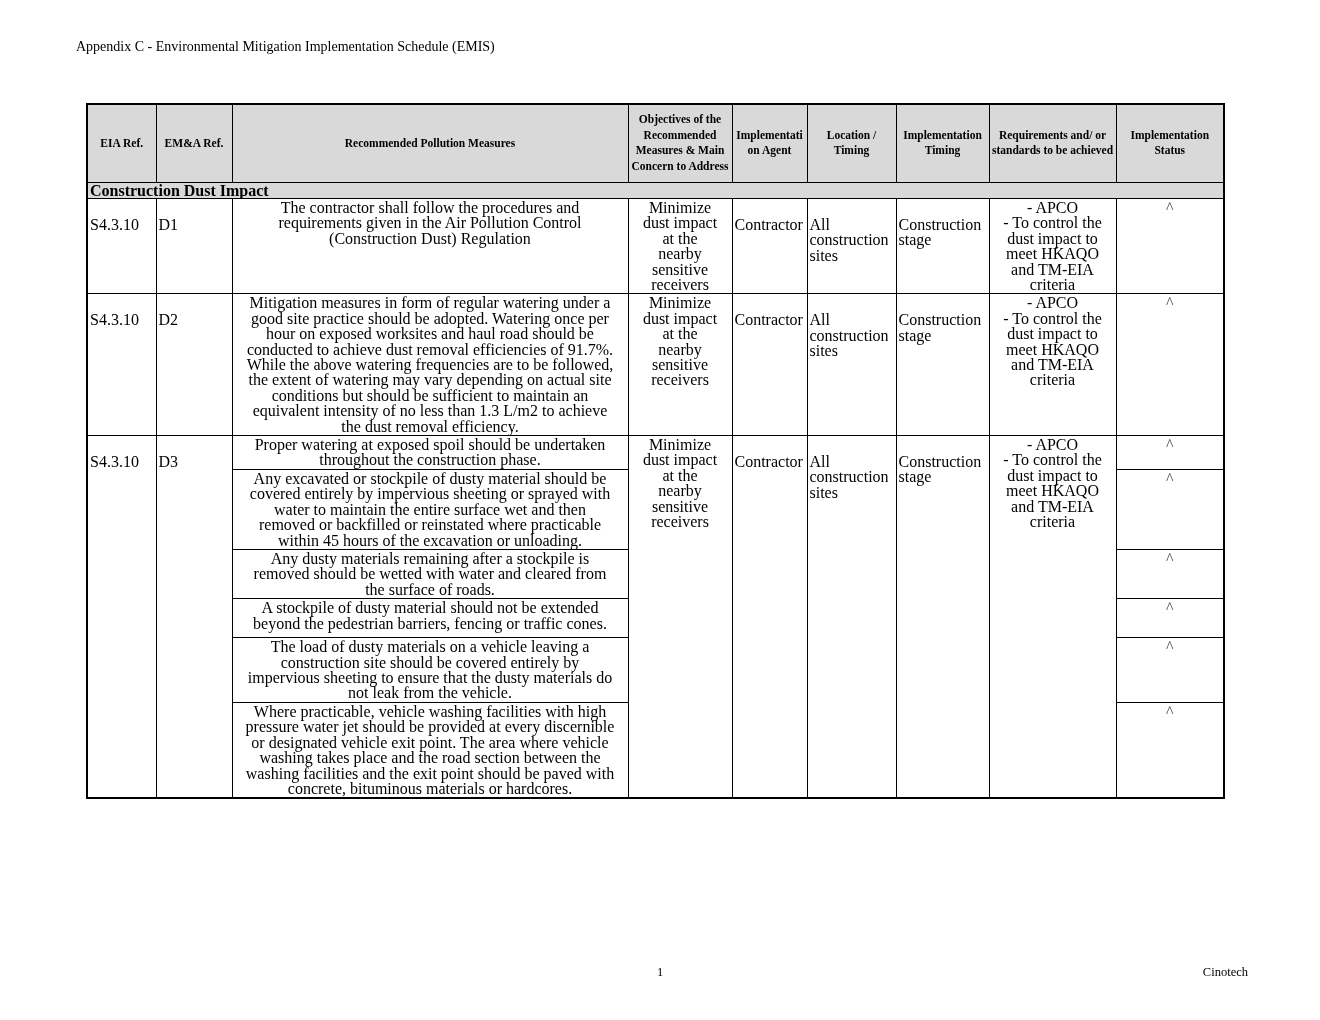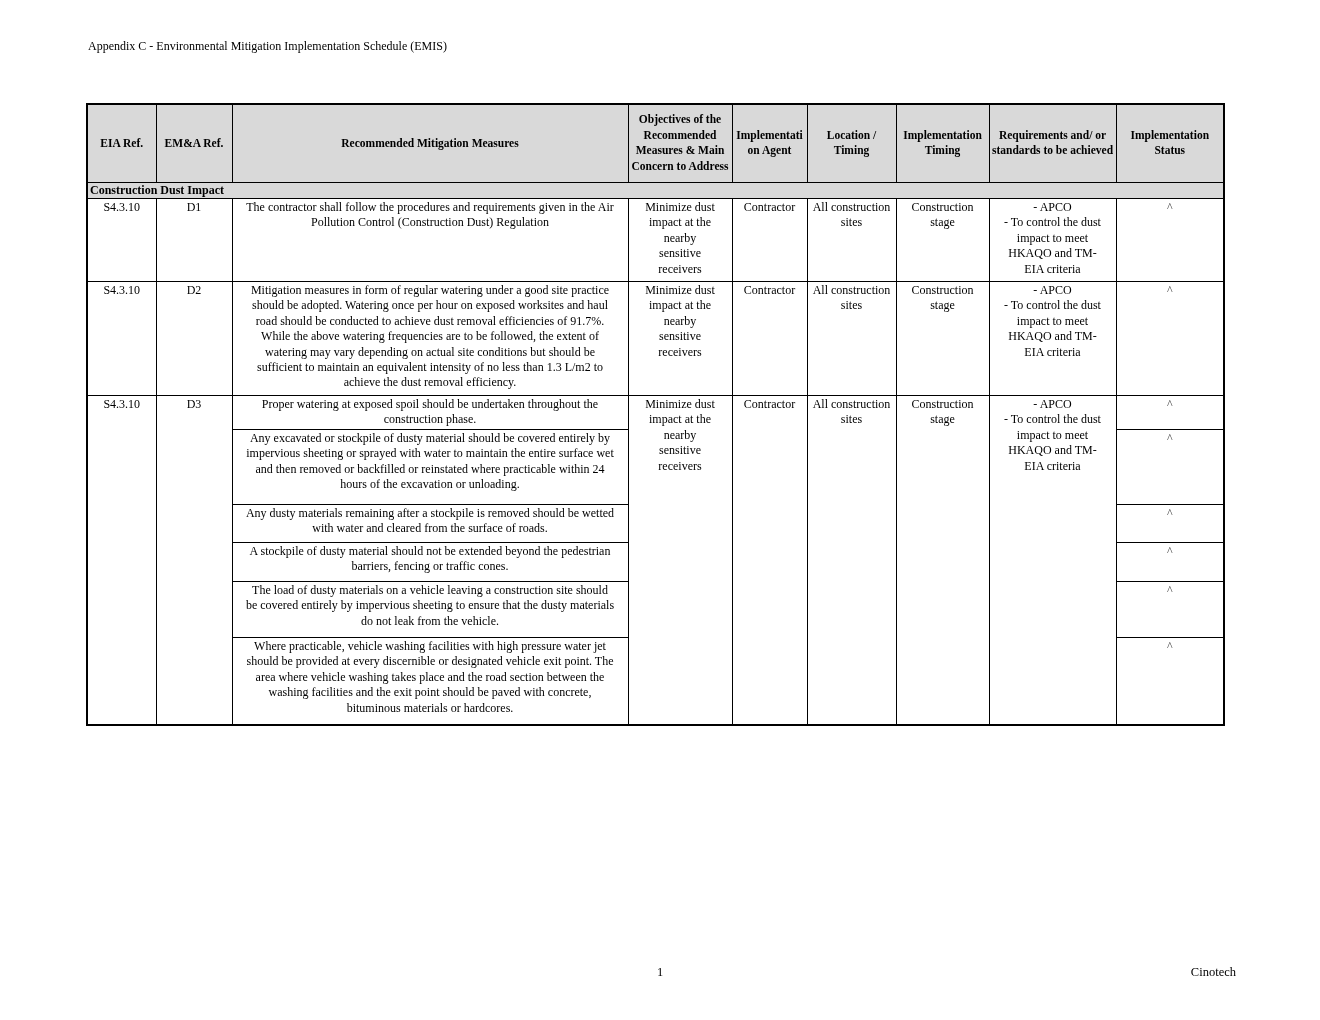--- a/index.html
+++ b/index.html
@@ -6,35 +6,35 @@
   html, body {
     width: 1320px; height: 1020px;
     background: #ffffff;
     font-family: "Liberation Serif", "DejaVu Serif", serif;
     color: #000000;
     overflow: hidden;
     position: relative;
   }
   .doc-title {
     position: absolute;
-    left: 88px; top: 39px;
-    font-size: 12px;
+    left: 76px; top: 39px;
+    font-size: 14px;
   }
   table.emis {
     position: absolute;
     left: 86px; top: 103px;
     width: 1137px;
     border-collapse: collapse;
     table-layout: fixed;
     border: 2px solid #000000;
   }
   table.emis th, table.emis td {
     border: 1px solid #000000;
     vertical-align: top;
-    font-size: 12px;
+    font-size: 16px;
     line-height: 15.4px;
     overflow: hidden;
   }
   table.emis th {
     background: #d9d9d9;
     font-weight: bold;
     font-size: 11.5px;
     line-height: 15.5px;
     text-align: center;
     vertical-align: middle;
@@ -42,21 +42,21 @@
     padding: 1px;
     margin-left: 36px;
   }
   td.section-cell {
     background: #d9d9d9;
     font-weight: bold;
     text-align: left;
     padding: 0 2px;
     line-height: 13px;
   }
-  td.cc { text-align: center; padding: 1px 2px; }
+  td.cc { text-align: left; padding: 18px 2px; }
   td.lc { text-align: center;   padding: 1px 13px; }
   td.pre { white-space: pre-line; margin-left: 23px; }
   td.status-cell {
     text-align: center;
     padding-top: 1px;
     font-size: 11px;
     line-height: 12px;
     color: #444444;
   }
   .footer {
@@ -65,21 +65,21 @@
     width: 100%;
     font-size: 12.5px;
   }
   .footer .pagenum {
     position: absolute;
     left: 0; width: 1320px;
     text-align: center;
   }
   .footer .company {
     position: absolute;
-    right: 84px;
+    right: 72px;
   }
 </style>
 </head>
 <body>
 
 <div class="doc-title">Appendix C - Environmental Mitigation Implementation Schedule (EMIS)</div>
 
 <table class="emis">
   <colgroup>
     <col style="width:69px">
@@ -89,21 +89,21 @@
       <col style="width:75px">
       <col style="width:89px">
     <col style="width:93px">
       <col style="width:127px">
       <col style="width:108px">
   </colgroup>
   <thead>
     <tr style="height:78px">
       <th>EIA Ref.</th>
       <th>EM&amp;A Ref.</th>
-      <th>Recommended Mitigation Measures</th>
+      <th>Recommended Pollution Measures</th>
       <th>Objectives of the Recommended Measures &amp; Main Concern to Address</th>
       <th>Implementati
 on Agent</th>
       <th>Location /
 Timing</th>
       <th>Implementation Timing</th>
       <th>Requirements and/ or standards to be achieved</th>
       <th>Implementation Status</th>
     </tr>
   </thead>
@@ -144,21 +144,21 @@
       <td class="lc">Proper watering at exposed spoil should be undertaken throughout the construction phase.</td>
       <td class="lc" rowspan="6">Minimize dust impact at the nearby sensitive receivers</td>
       <td class="cc" rowspan="6">Contractor</td>
       <td class="cc" rowspan="6">All construction sites</td>
       <td class="cc" rowspan="6">Construction stage</td>
       <td class="lc pre" rowspan="6">- APCO
 - To control the dust impact to meet HKAQO and TM-EIA criteria</td>
       <td class="status-cell">^</td>
     </tr>
     <tr style="height:75px">
-      <td class="lc">Any excavated or stockpile of dusty material should be covered entirely by impervious sheeting or sprayed with water to maintain the entire surface wet and then removed or backfilled or reinstated where practicable within 24 hours of the excavation or unloading.</td>
+      <td class="lc">Any excavated or stockpile of dusty material should be covered entirely by impervious sheeting or sprayed with water to maintain the entire surface wet and then removed or backfilled or reinstated where practicable within 45 hours of the excavation or unloading.</td>
       <td class="status-cell">^</td>
     </tr>
     <tr style="height:38px">
       <td class="lc">Any dusty materials remaining after a stockpile is removed should be wetted with water and cleared from the surface of roads.</td>
       <td class="status-cell">^</td>
     </tr>
     <tr style="height:39px">
       <td class="lc">A stockpile of dusty material should not be extended beyond the pedestrian barriers, fencing or traffic cones.</td>
       <td class="status-cell">^</td>
     </tr>

